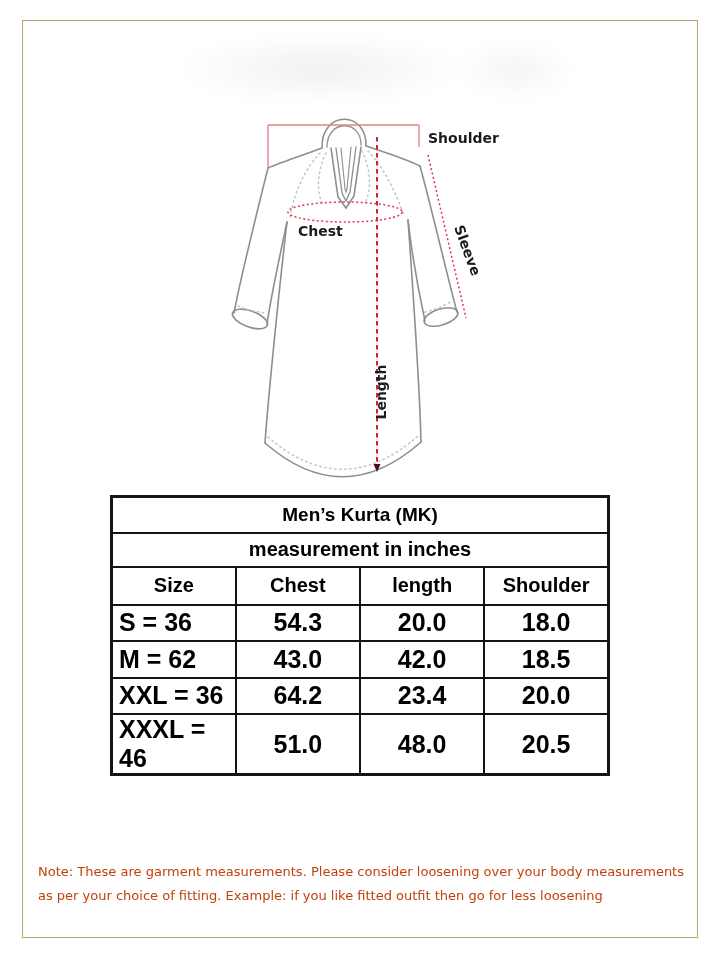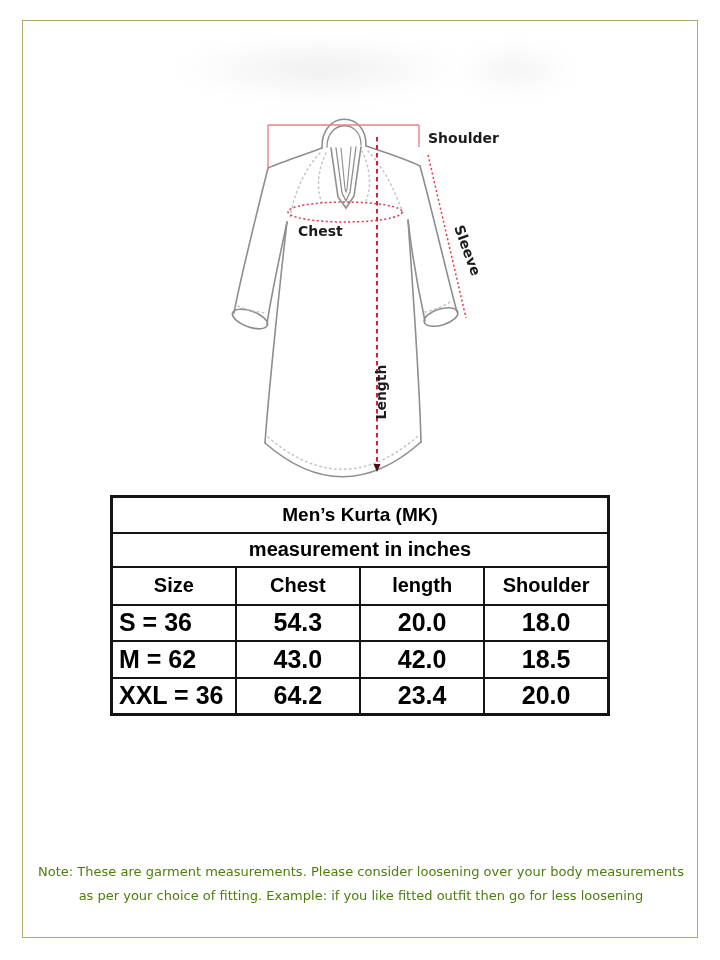--- a/index.html
+++ b/index.html
@@ -36,25 +36,25 @@
   }
   .size-table td, .size-table th { border:2.5px solid #141414; background:#fff; }
   .size-table .title-cell   { height:36px; font-size:19px; text-align:center; }
   .size-table .subtitle-cell{ height:34px; font-size:20px; text-align:center; }
   .size-table th            { height:38px; font-size:20px; text-align:center; }
   .size-table td.data       { height:36.5px; font-size:25px; text-align:center; }
   .size-table td.size-cell  { text-align:left; padding-left:6px; }
 
   .note {
     position:absolute; left:38px; top:860px; width:646px;
-    font-family:"DejaVu Sans", sans-serif; font-size:13px; color:#4d7c0f;
+    font-family:"DejaVu Sans", sans-serif; font-size:13px; color:#c2410c;
     line-height:24px;
   }
   .note-line1 { text-align:justify; text-align-last:justify; }
-  .note-line2 { text-align:center; }
+  .note-line2 { text-align:left; }
 </style>
 </head>
 <body>
 
 <div class="gold-frame"></div>
 <div class="top-smudge"></div>
 <div class="top-smudge2"></div>
 
 <div class="diagram-wrap">
   <svg width="440" height="450" viewBox="0 0 440 450">
@@ -134,19 +134,25 @@
       <td class="data">43.0</td>
       <td class="data">42.0</td>
       <td class="data">18.5</td>
     </tr>
     <tr>
       <td class="data size-cell">XXL = 36</td>
       <td class="data">64.2</td>
       <td class="data">23.4</td>
       <td class="data">20.0</td>
     </tr>
+    <tr>
+      <td class="data size-cell">XXXL = 46</td>
+      <td class="data">51.0</td>
+      <td class="data">48.0</td>
+      <td class="data">20.5</td>
+    </tr>
   </tbody>
 </table>
 
 <div class="note">
   <div class="note-line1">Note: These are garment measurements. Please consider loosening over your body measurements</div>
   <div class="note-line2">as per your choice of fitting. Example: if you like fitted outfit then go for less loosening</div>
 </div>
 
 </body></html>

